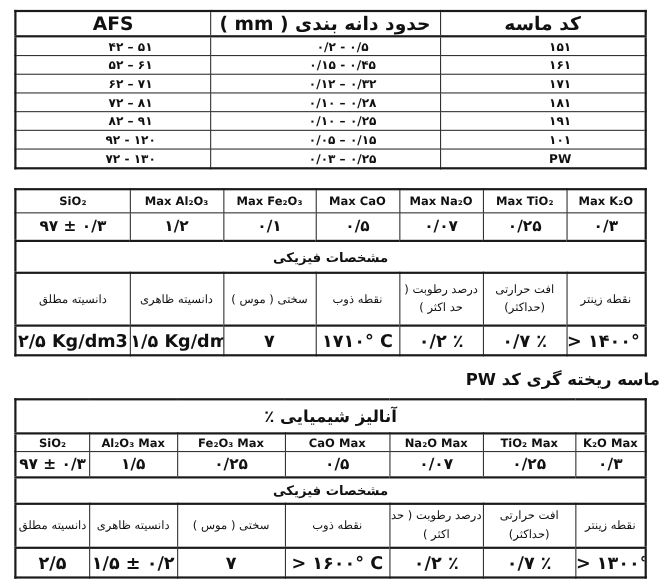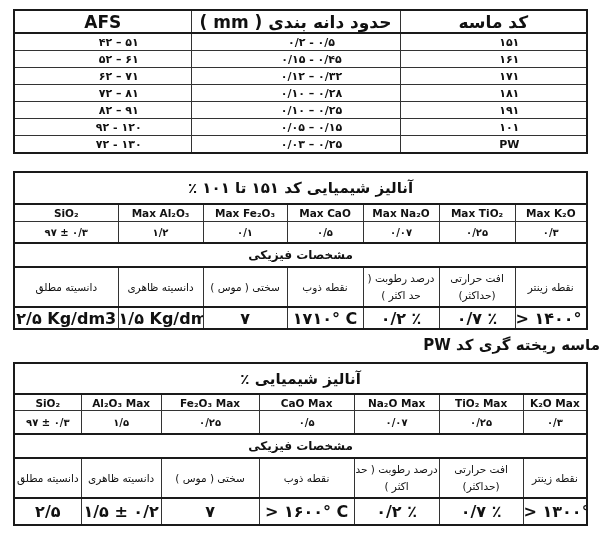--- a/index.html
+++ b/index.html
@@ -20,21 +20,21 @@
     }
     #t1 { top: 9px; height: 144px; }
     #t1 th { height: 21px; font-size: 17px; font-weight: bold; border-bottom: 2px solid #1a1a1a; }
     #t1 td { height: 16px; font-size: 11px; font-weight: bold; padding-left: 32px; }
 
     #t2 { top: 171px; height: 153px; }
     #t3 { top: 362px; height: 158px; }
 
     .title-row td { font-size: 15px; font-weight: bold; border-bottom: 2px solid #1a1a1a; }
     .chem-head td { font-size: 10.5px; font-weight: bold; direction: ltr; }
-    .chem-val td { font-size: 10px; font-weight: bold; border-bottom: 2px solid #1a1a1a; margin-left: 24px; }
+    .chem-val td { font-size: 14px; font-weight: bold; border-bottom: 2px solid #1a1a1a; margin-left: 24px; }
     .phys-title td { font-size: 12px; font-weight: bold; border-bottom: 2px solid #1a1a1a; }
     .phys-head td { font-size: 10.5px; white-space: normal; line-height: 17px; border-bottom: 2px solid #1a1a1a; }
     .phys-val td { font-size: 16px; font-weight: bold; }
     .ltr { direction: ltr; unicode-bidi: embed; }
 
     #t2 .title-row td { height: 30px; }
     #t2 .chem-head td { height: 16px; }
     #t2 .chem-val td { height: 20px; }
     #t2 .phys-title td { height: 22px; }
     #t2 .phys-head td { height: 38px; }
@@ -109,23 +109,20 @@
   <colgroup>
     <col style="width:72px">
       <col style="width:76px">
       <col style="width:76px">
       <col style="width:76px">
     <col style="width:84px">
       <col style="width:85px">
       <col style="width:104px">
   </colgroup>
   <tbody>
-      <tr class="title-row">
-    <td colspan="7">آنالیز شیمیایی کد ۱۵۱ تا ۱۰۱   ٪</td>
-  </tr>
   <tr class="chem-head">
     <td>Max K₂O</td>
     <td>Max TiO₂</td>
     <td>Max Na₂O</td>
     <td>Max CaO</td>
     <td>Max Fe₂O₃</td>
     <td>Max Al₂O₃</td>
     <td>SiO₂</td>
   </tr>
   <tr class="chem-val">

